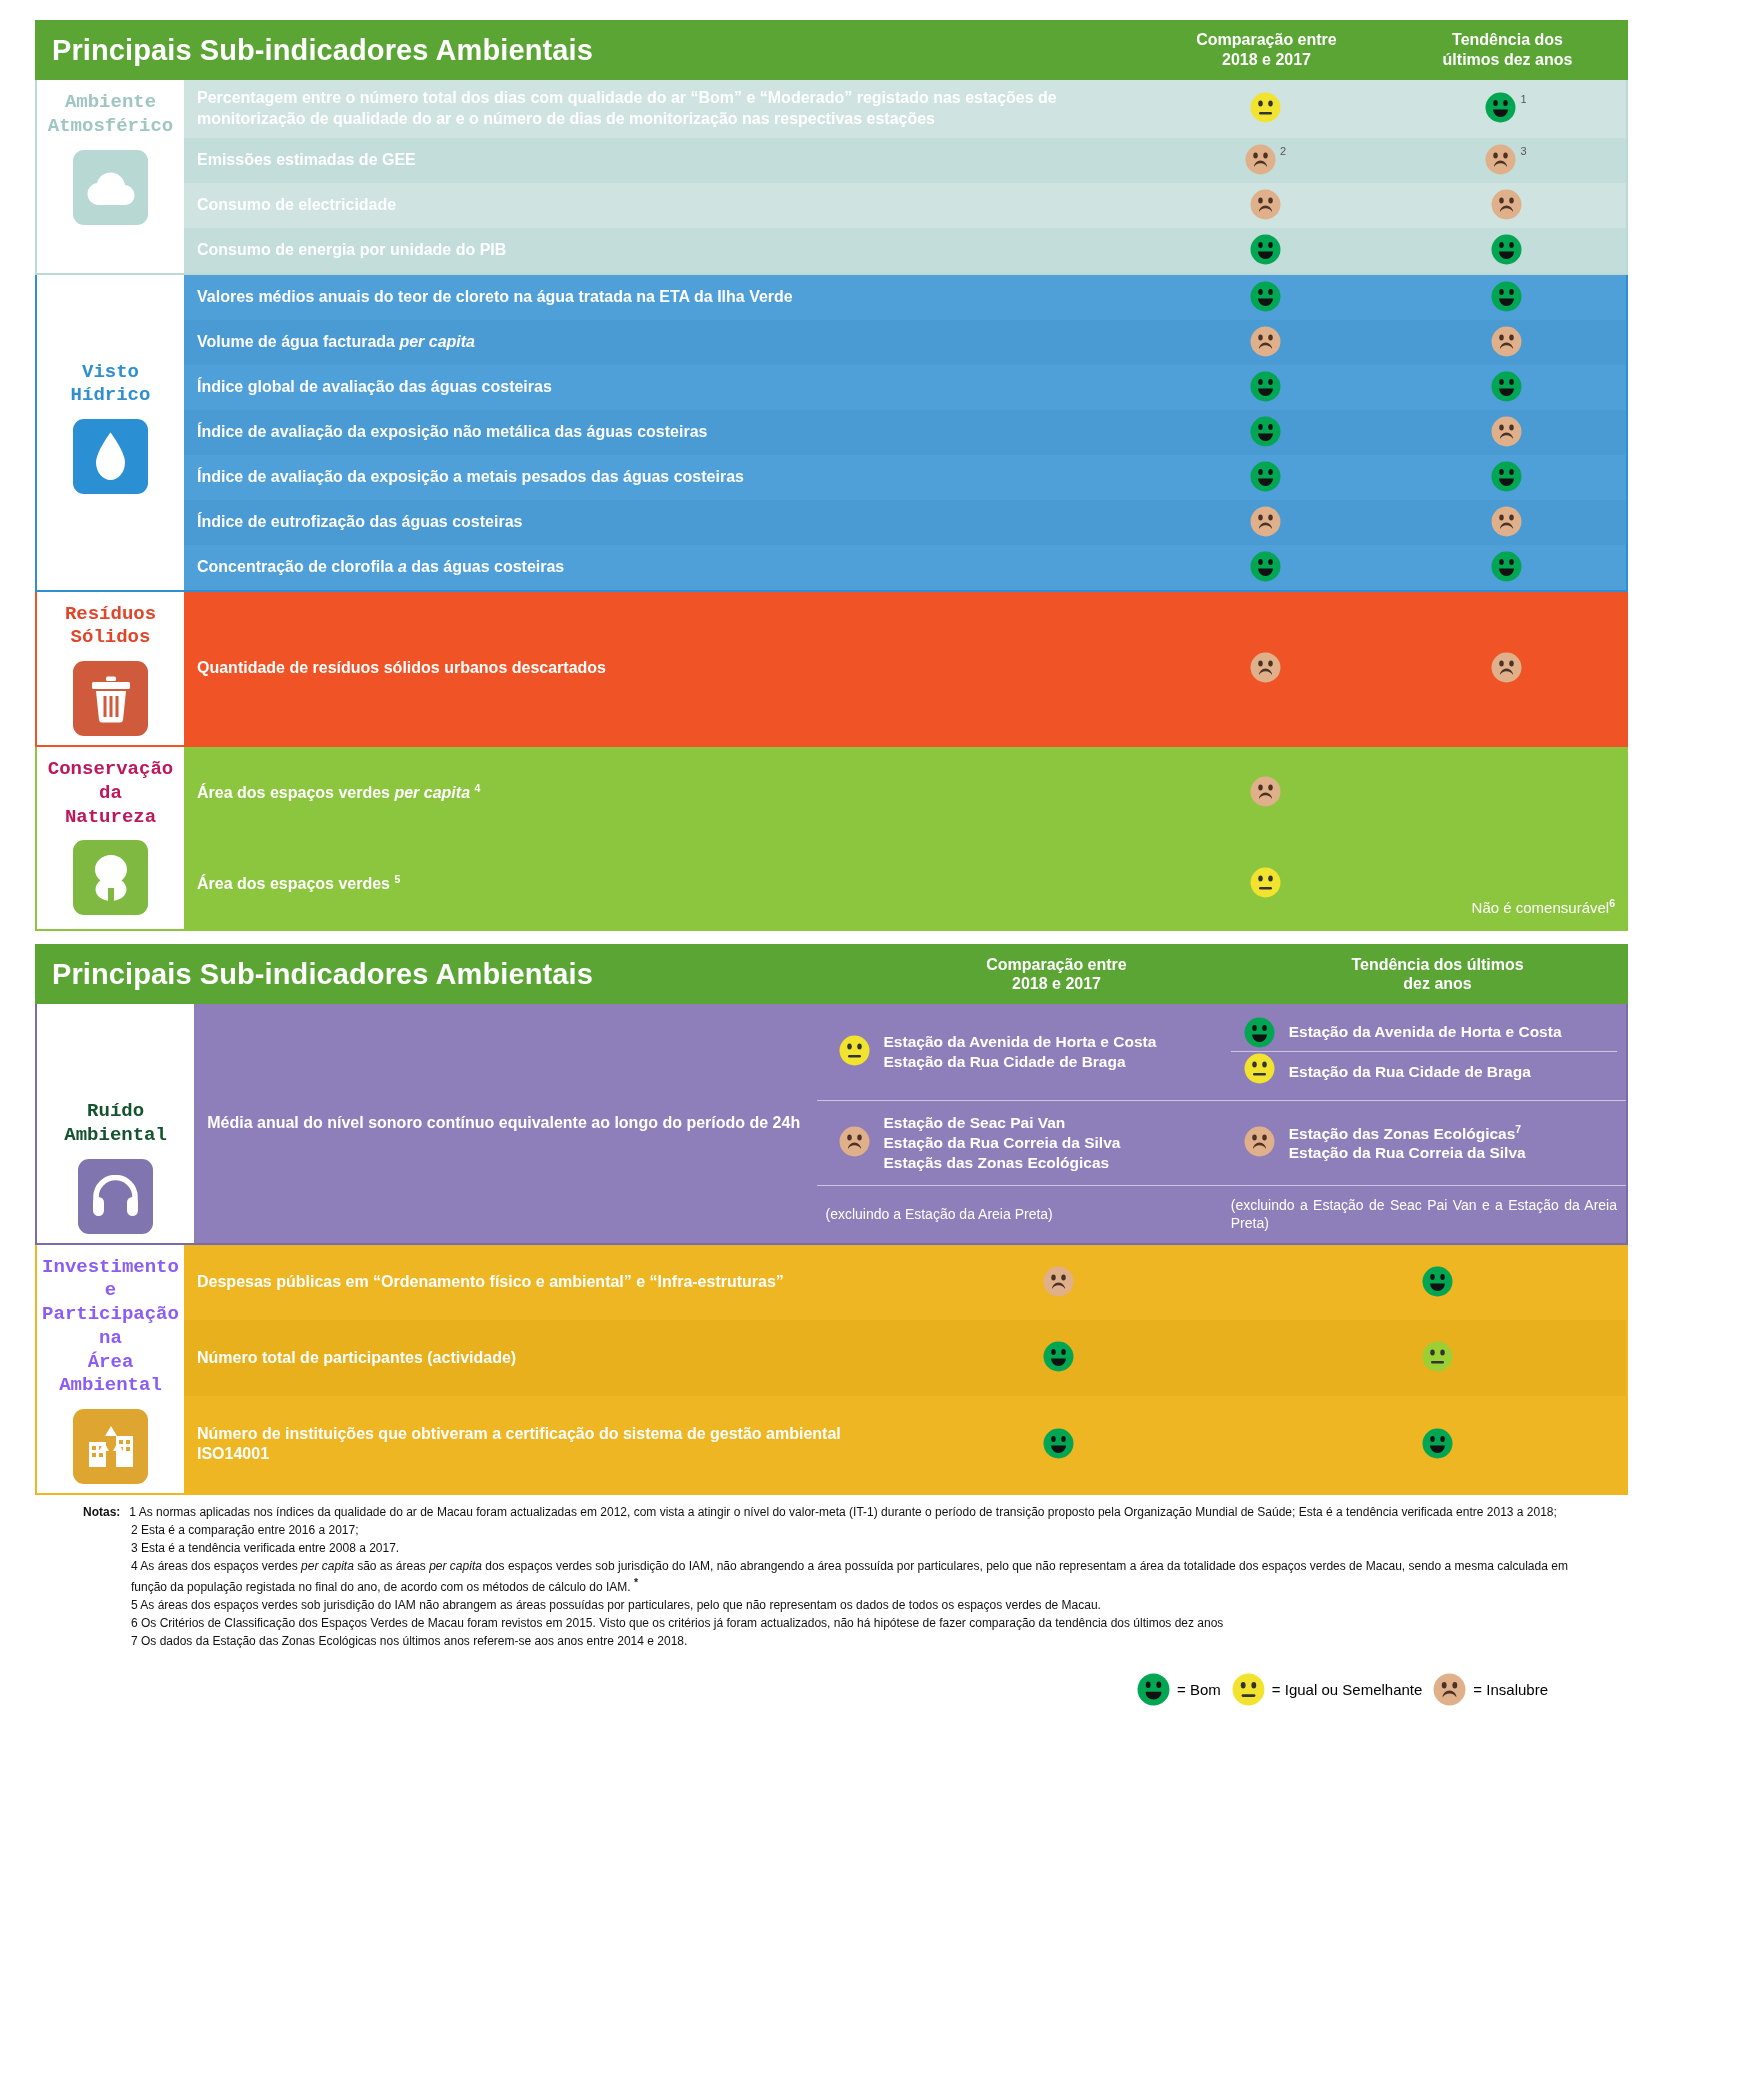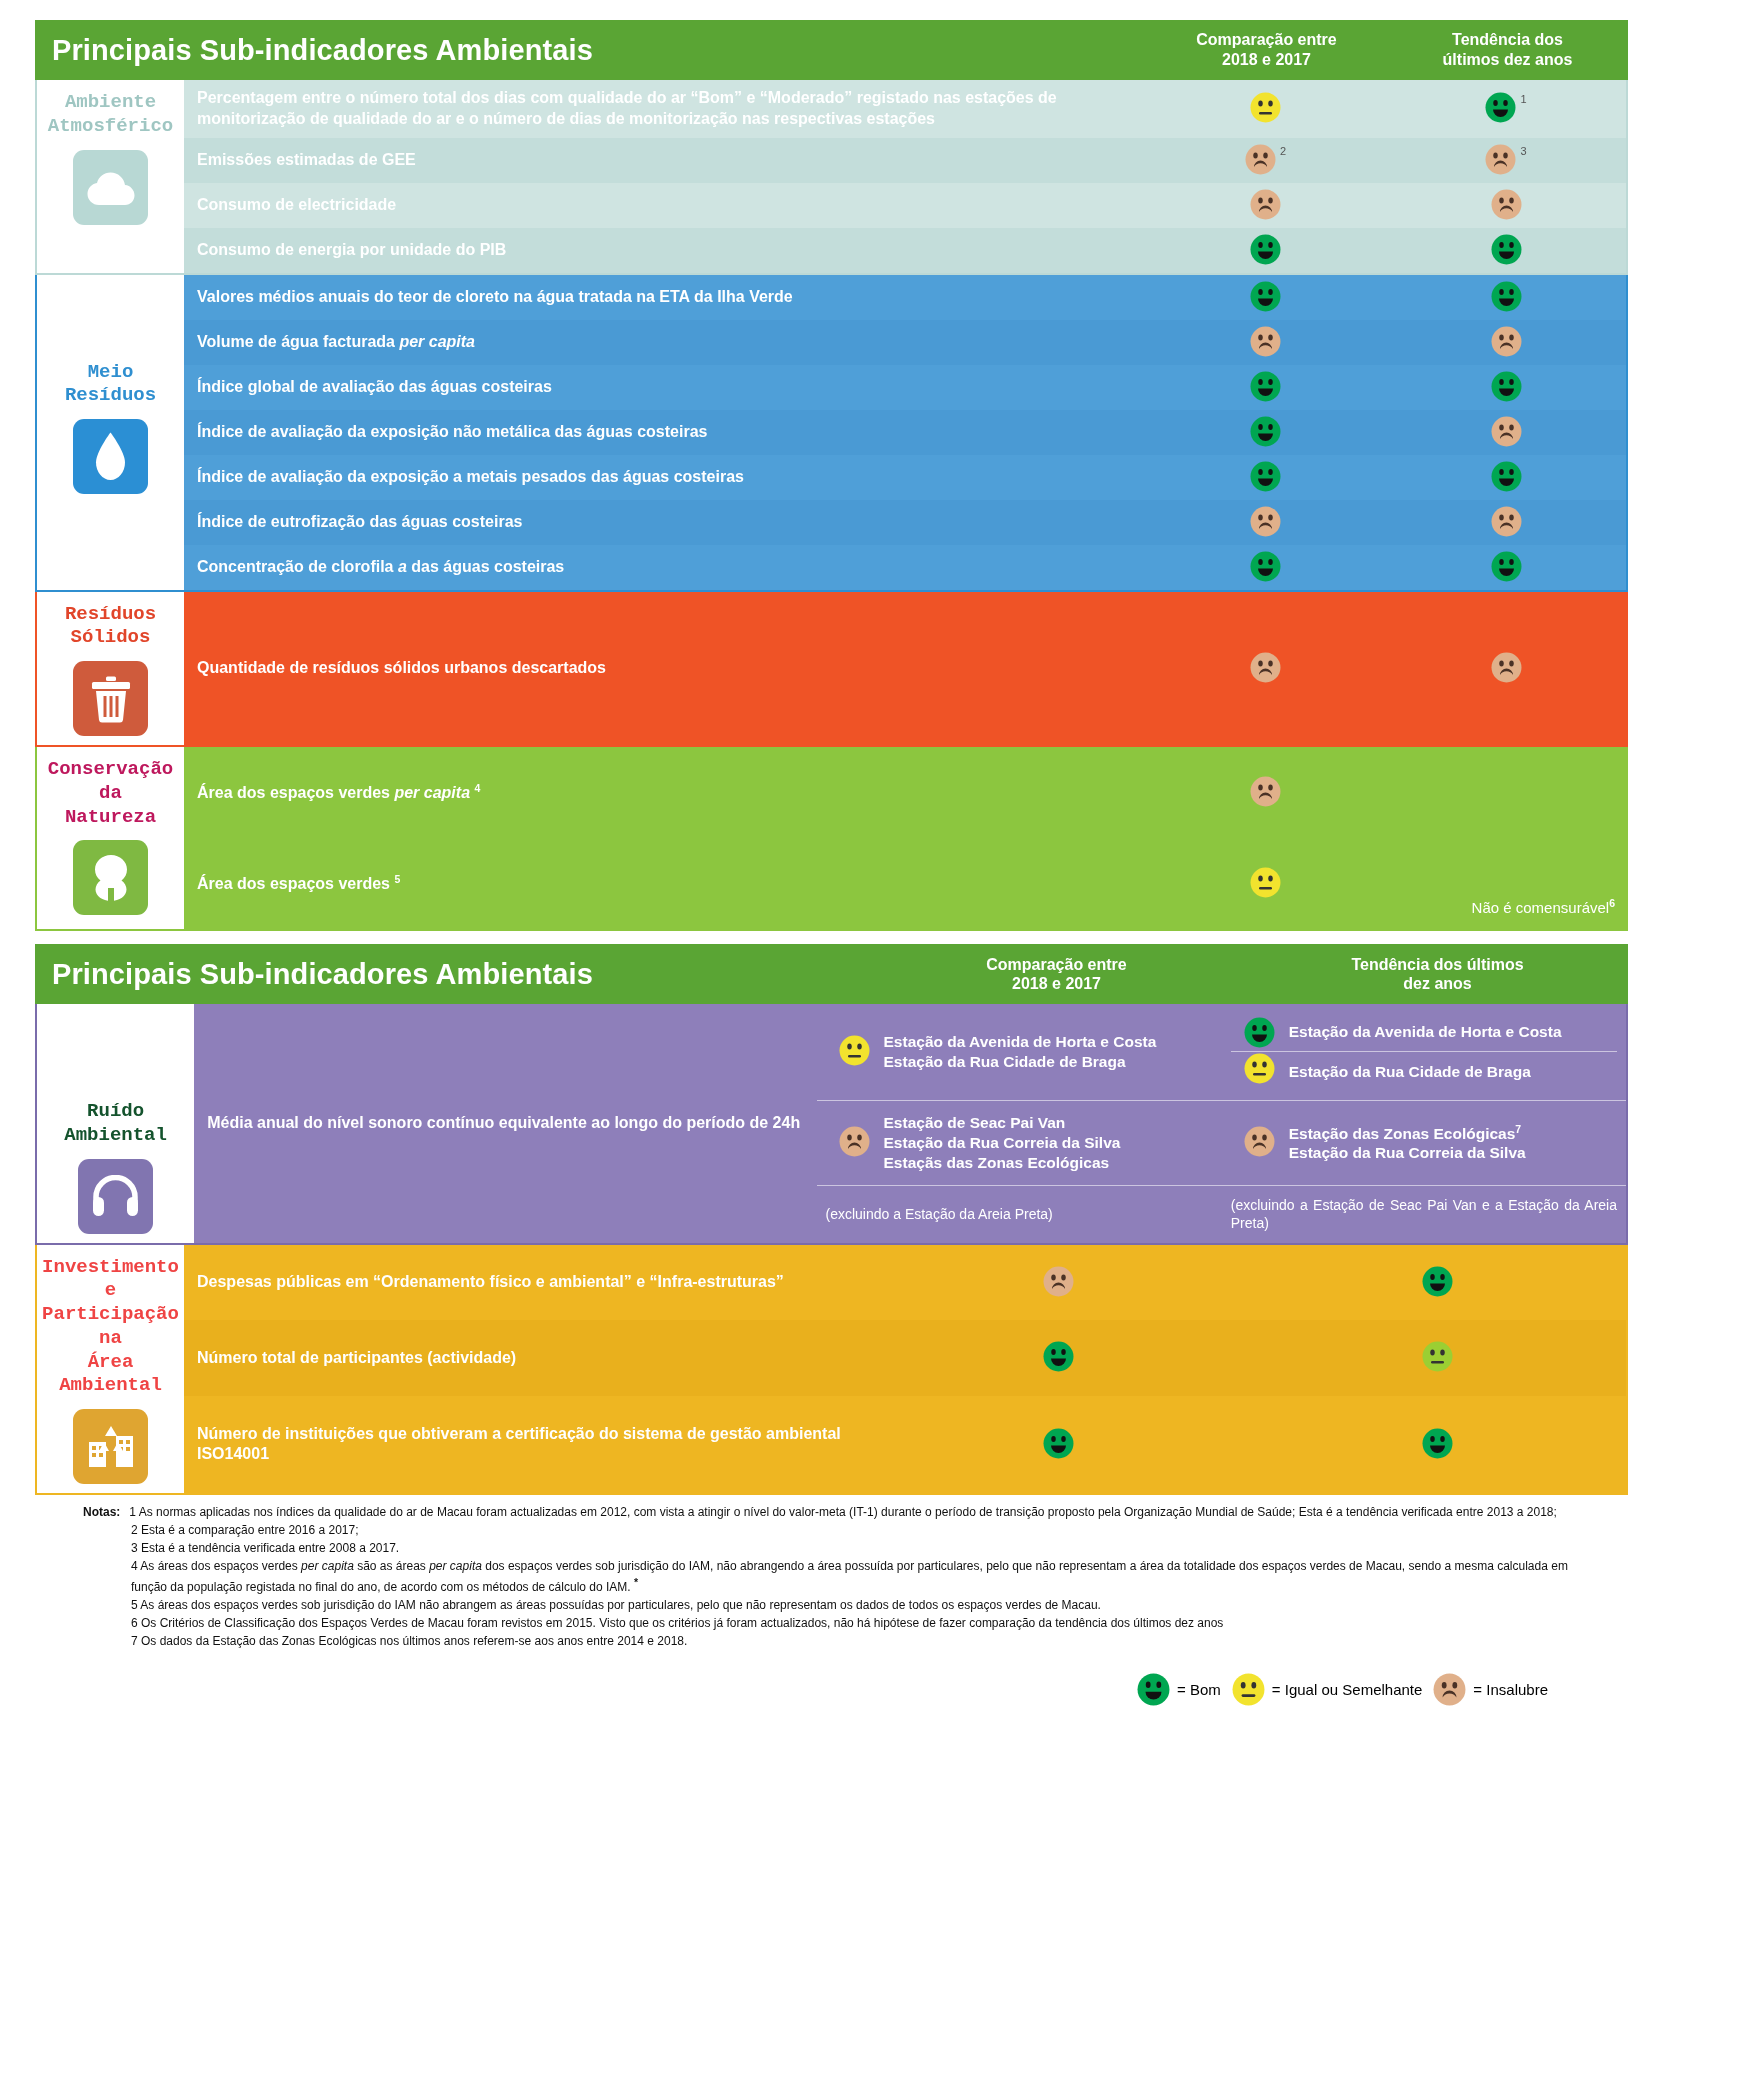--- a/index.html
+++ b/index.html
@@ -76,21 +76,21 @@
   .sec-con-border{border:2px solid #8cc63f;}
 
   
   .rui-row{background:#8e7fba;}
   .rui-cat{color:#14532d;}
   .rui-ico{background:#8175b0;}
   .sec-rui-border{border:2px solid #7a6cab;}
 
   .inv-row-a{background:#eeb622;}
   .inv-row-b{background:#e9b01d;}
-  .inv-cat{color:#ef4444;}
+  .inv-cat{color:#8b5cf6;}
   .inv-ico{background:#dfa531;}
   .sec-inv-border{border:2px solid #eeb622;}
 
   .sep{height:13px;}
 
   
   .sub-block{padding:7px 9px; vertical-align:middle;}
   .sub-label{font-size:15.5px; font-weight:bold; color:#ffffff; line-height:1.26;}
   .excl{font-size:14px; color:#ffffff; line-height:1.30; text-align:justify; padding:7px 9px;}
   .divline{border-top:1px solid rgba(255,255,255,.55);}
@@ -257,21 +257,21 @@
     <colgroup>
       <col style="width:148px">
         <col>
         <col style="width:241px">
         <col style="width:241px">
     </colgroup>
     <tbody>
         <tr>
       <td class="cat" rowspan="7">
         <div style="height:75px"></div>
-        <div class="cat-label hid-cat">Meio Resíduos</div>
+        <div class="cat-label hid-cat">Visto Hídrico</div>
         <div class="icon-box hid-ico">
           <svg width="37" height="52" viewBox="0 0 74 104">
                 <path fill="#ffffff" d="M37 3C37 3 8 41 8 63c0 19 13 35 29 35s29-16 29-35C66 41 37 3 37 3z"></path>
               </svg>
         </div>
       </td>
       <td class="ind hid-row-a">Valores médios anuais do teor de cloreto na água tratada na ETA da Ilha Verde</td>
       <td class="face-cell hid-row-a"><span class="face"><svg width="31" height="31" viewBox="0 0 62 62">
                 <circle cx="31" cy="31" r="30" fill="#00a651"></circle>
                 <ellipse cx="21" cy="22" rx="4.5" ry="6" fill="#111"></ellipse>

